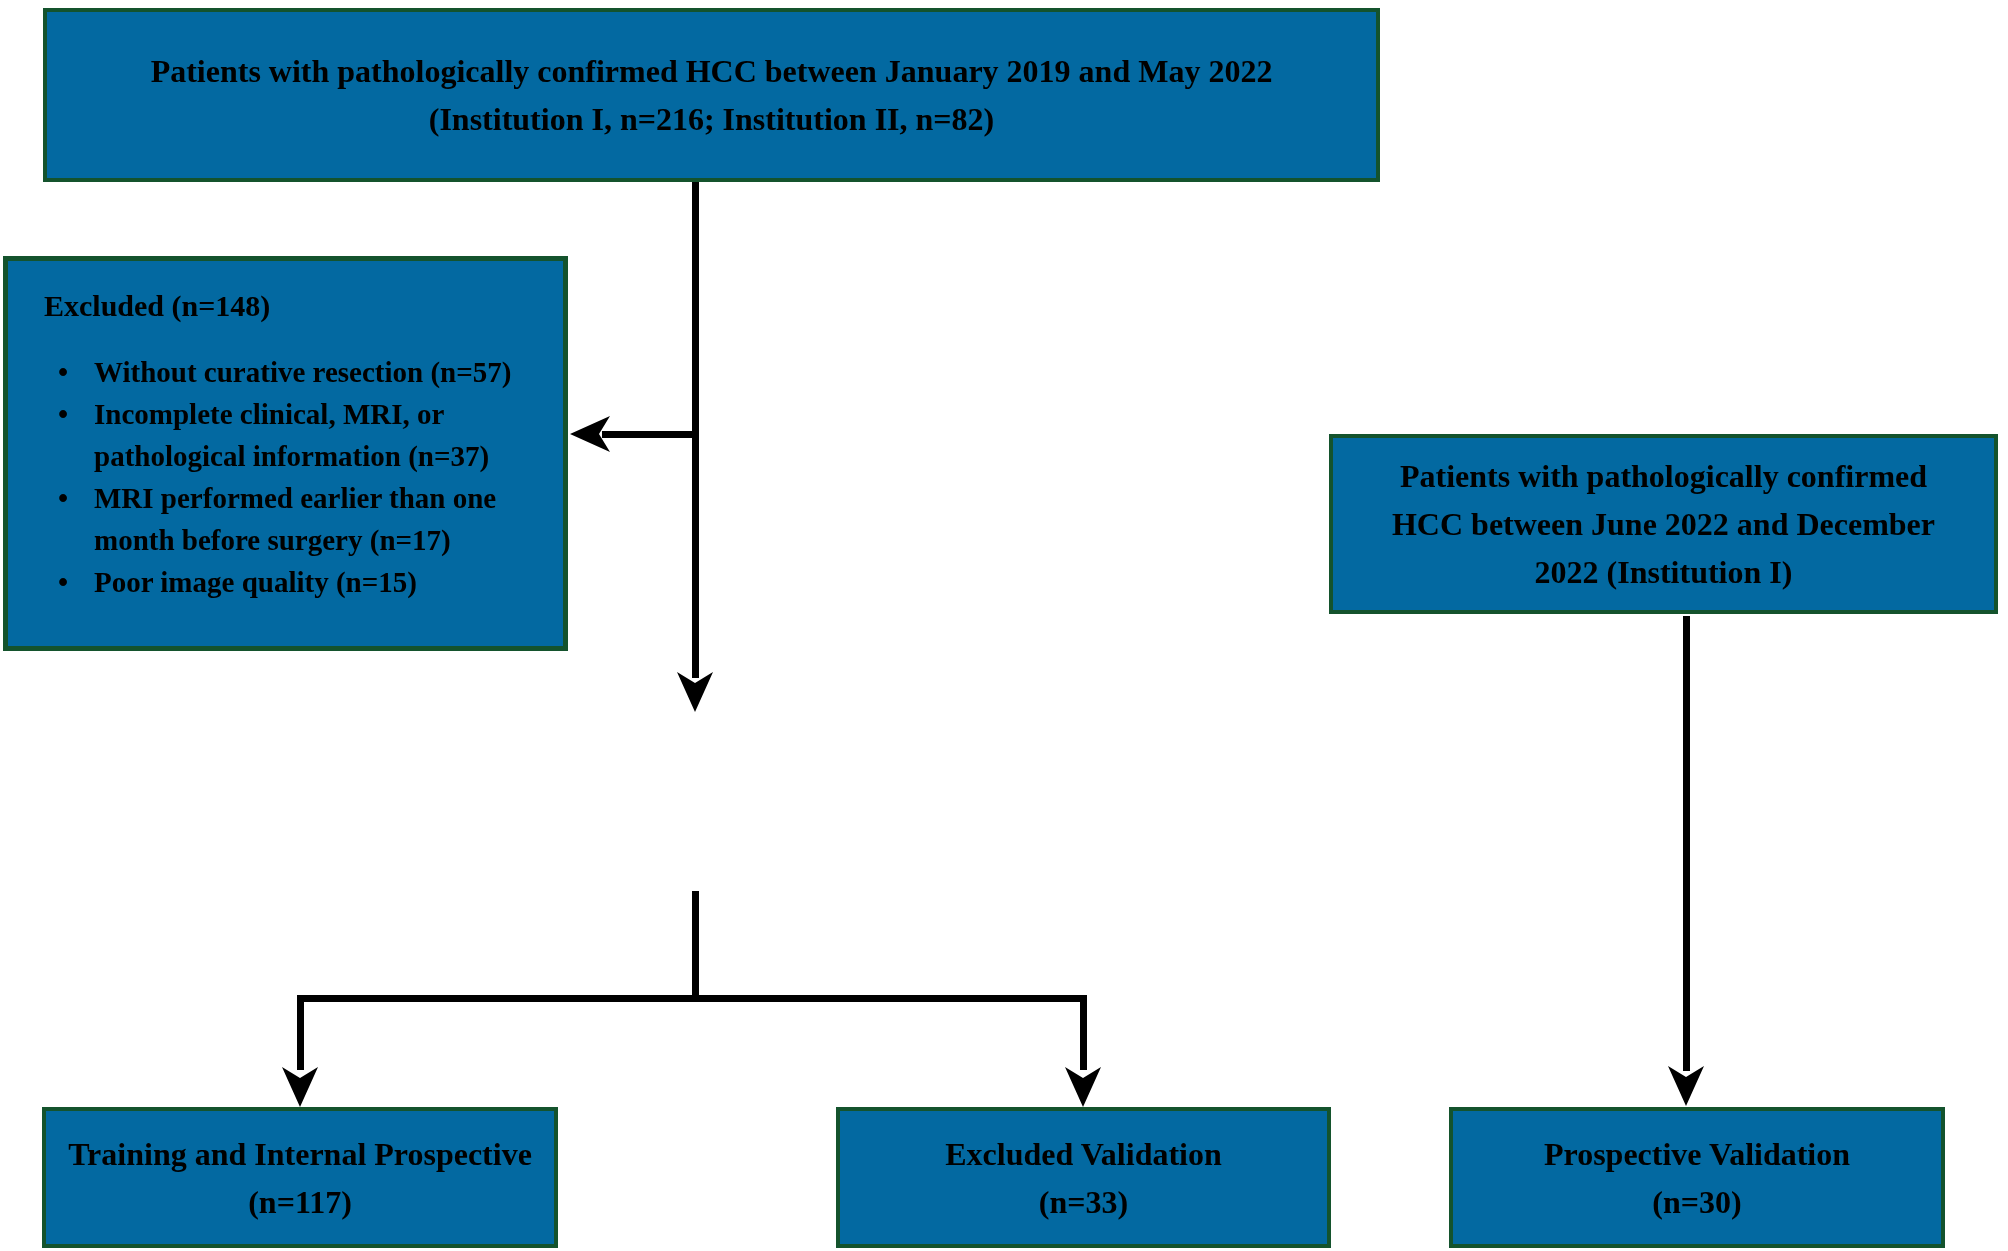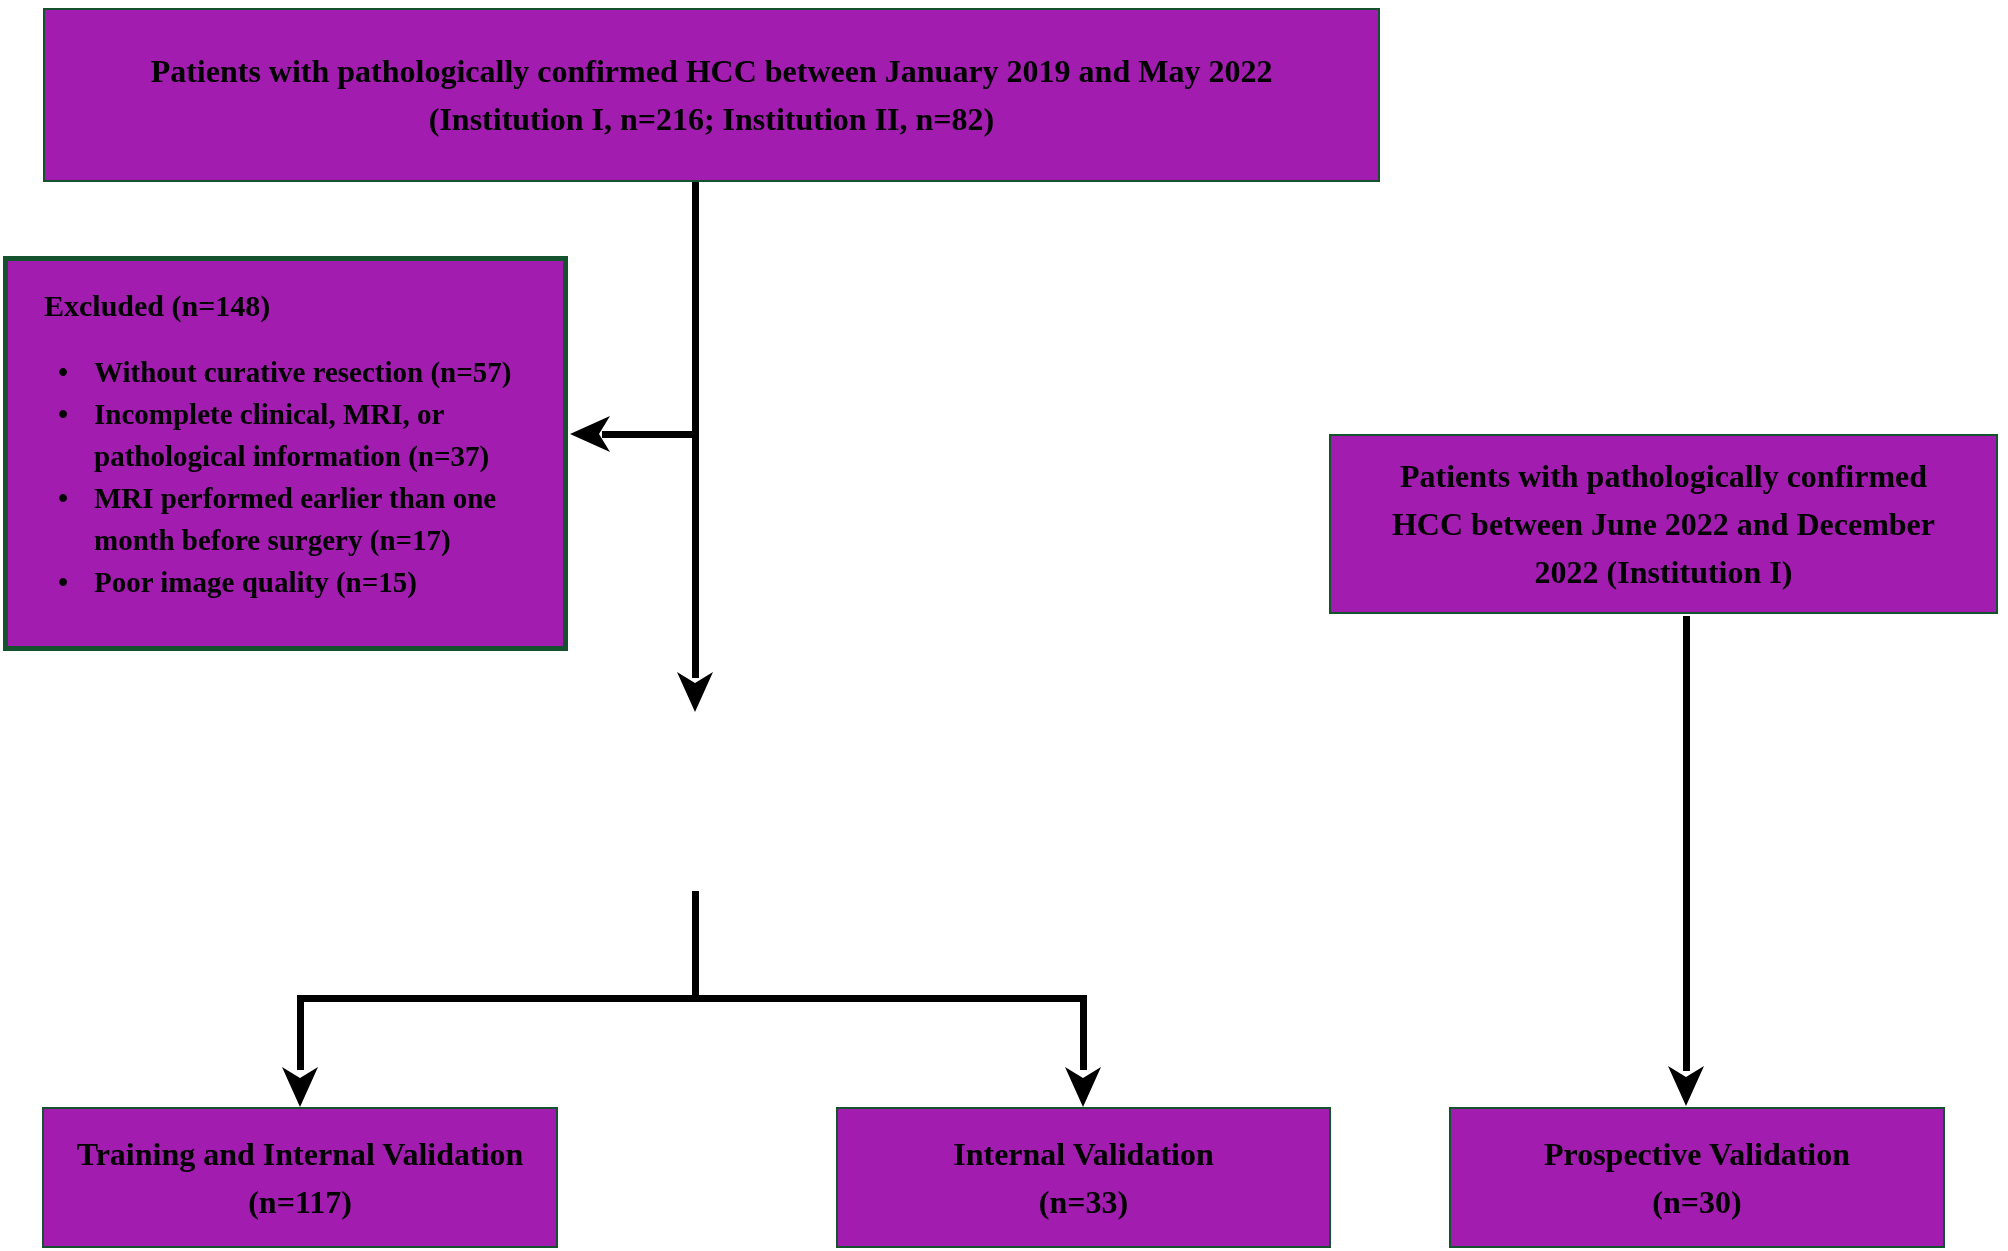--- a/index.html
+++ b/index.html
@@ -13,22 +13,22 @@
     height: 1251px;
     background: #ffffff;
     font-family: "Liberation Serif", "DejaVu Serif", serif;
     font-weight: bold;
     color: #000000;
     overflow: hidden;
   }
   .box {
     position: absolute;
     box-sizing: border-box;
-    border: 2px solid #14532d;
-    background: #a21caf;
+    border: 4px solid #14532d;
+    background: #0369a1;
   }
   .box.center {
     display: flex;
     flex-direction: column;
     justify-content: center;
     align-items: center;
     text-align: center;
   }
   .box .line {
     font-size: 32px;
@@ -92,26 +92,26 @@
   </div>
 
   <div class="box center" style="left:1329px; top:434px; width:669px; height:180px;">
     <div class="line">Patients with pathologically confirmed</div>
     <div class="line">HCC between June 2022 and December</div>
     <div class="line">2022 (Institution I)</div>
   </div>
 
 
   <div class="box center" style="left:42px; top:1107px; width:516px; height:141px;">
-    <div class="line">Training and Internal Validation</div>
+    <div class="line">Training and Internal Prospective</div>
     <div class="line">(n=117)</div>
   </div>
 
   <div class="box center" style="left:836px; top:1107px; width:495px; height:141px;">
-    <div class="line">Internal Validation</div>
+    <div class="line">Excluded Validation</div>
     <div class="line">(n=33)</div>
   </div>
 
   <div class="box center" style="left:1449px; top:1107px; width:496px; height:141px;font-family:Liberation Serif, serif;">
     <div class="line">Prospective Validation</div>
     <div class="line">(n=30)</div>
   </div>
 
   <div class="vline" style="left:692px; top:182px; width:7px; height:496px;"></div>
   <div class="arrowhead" style="left:677px; top:672px;">

